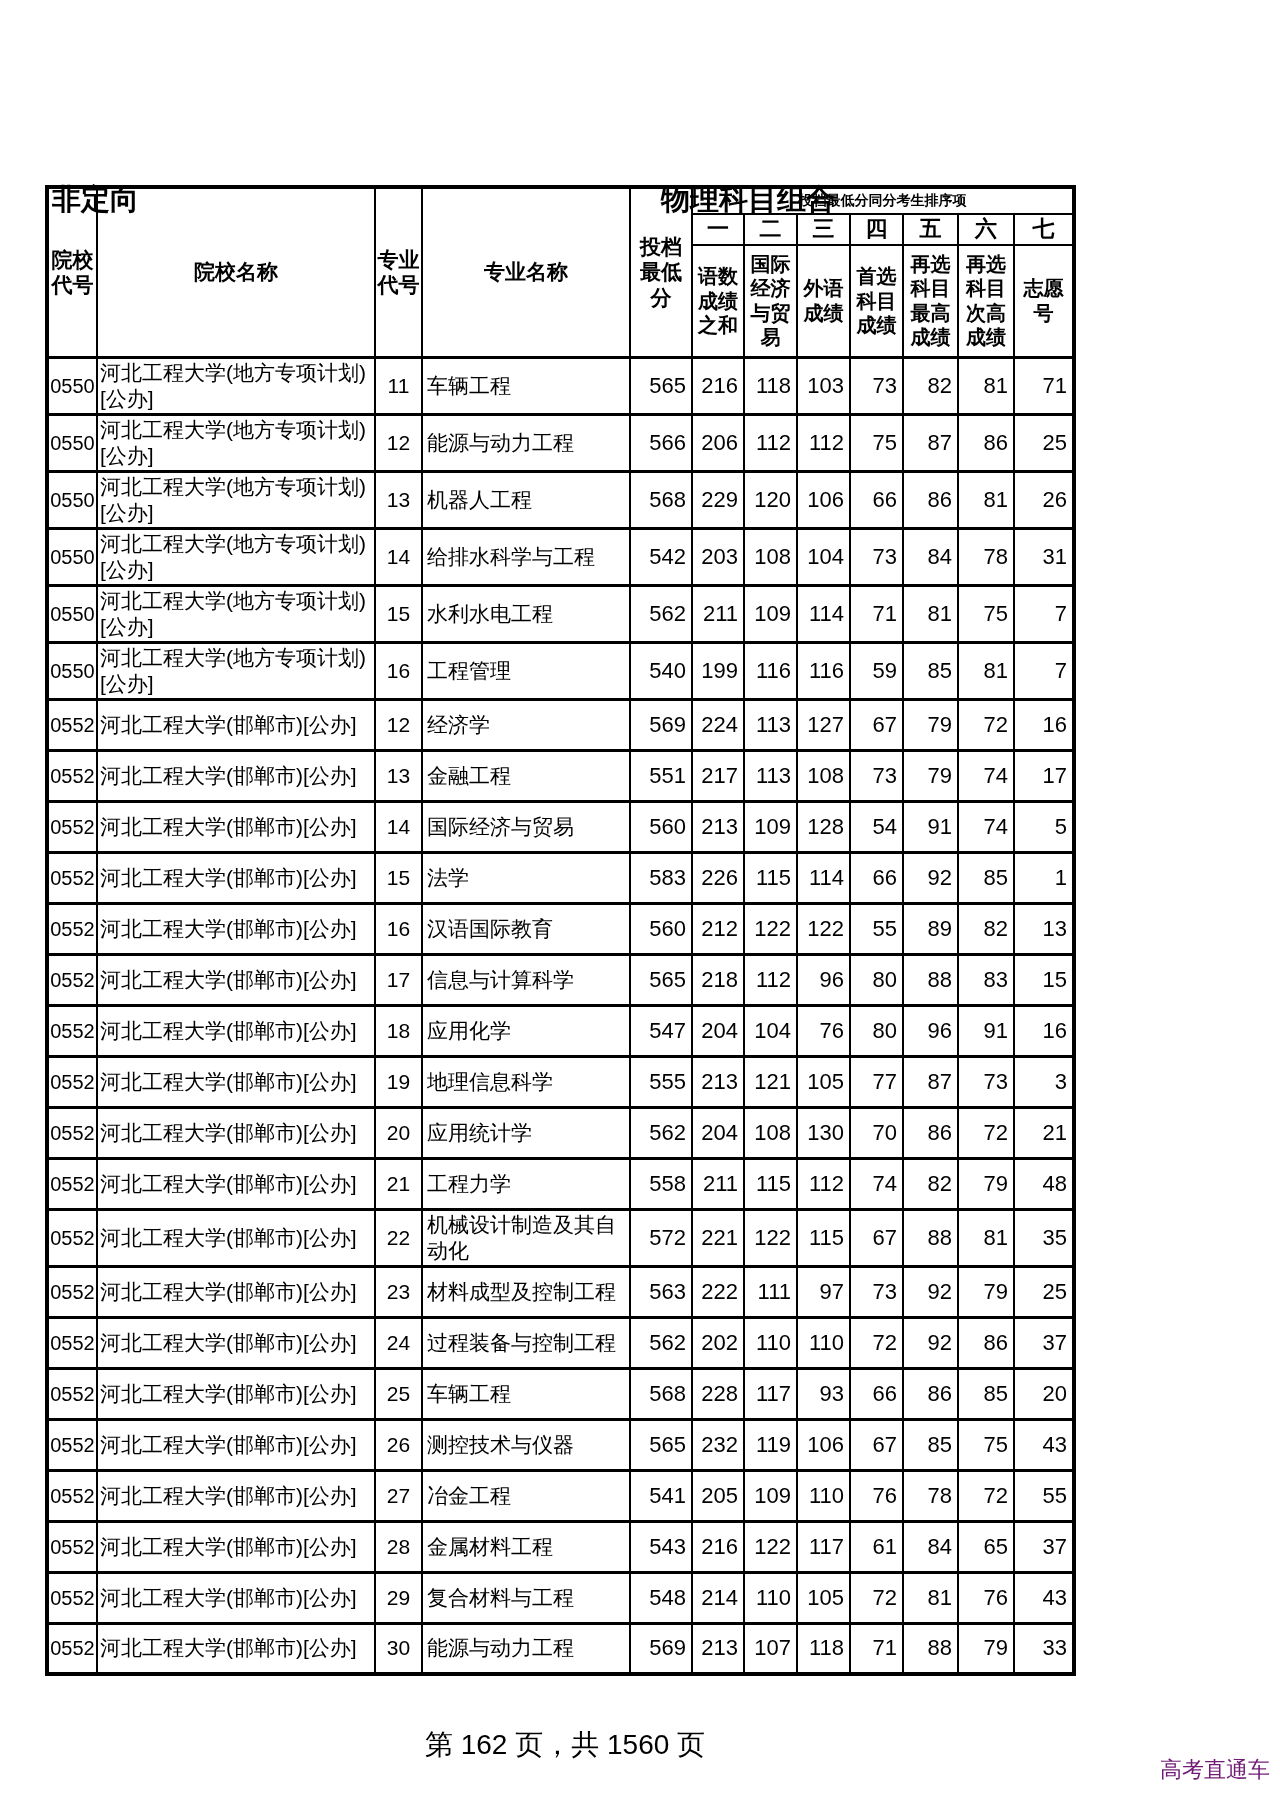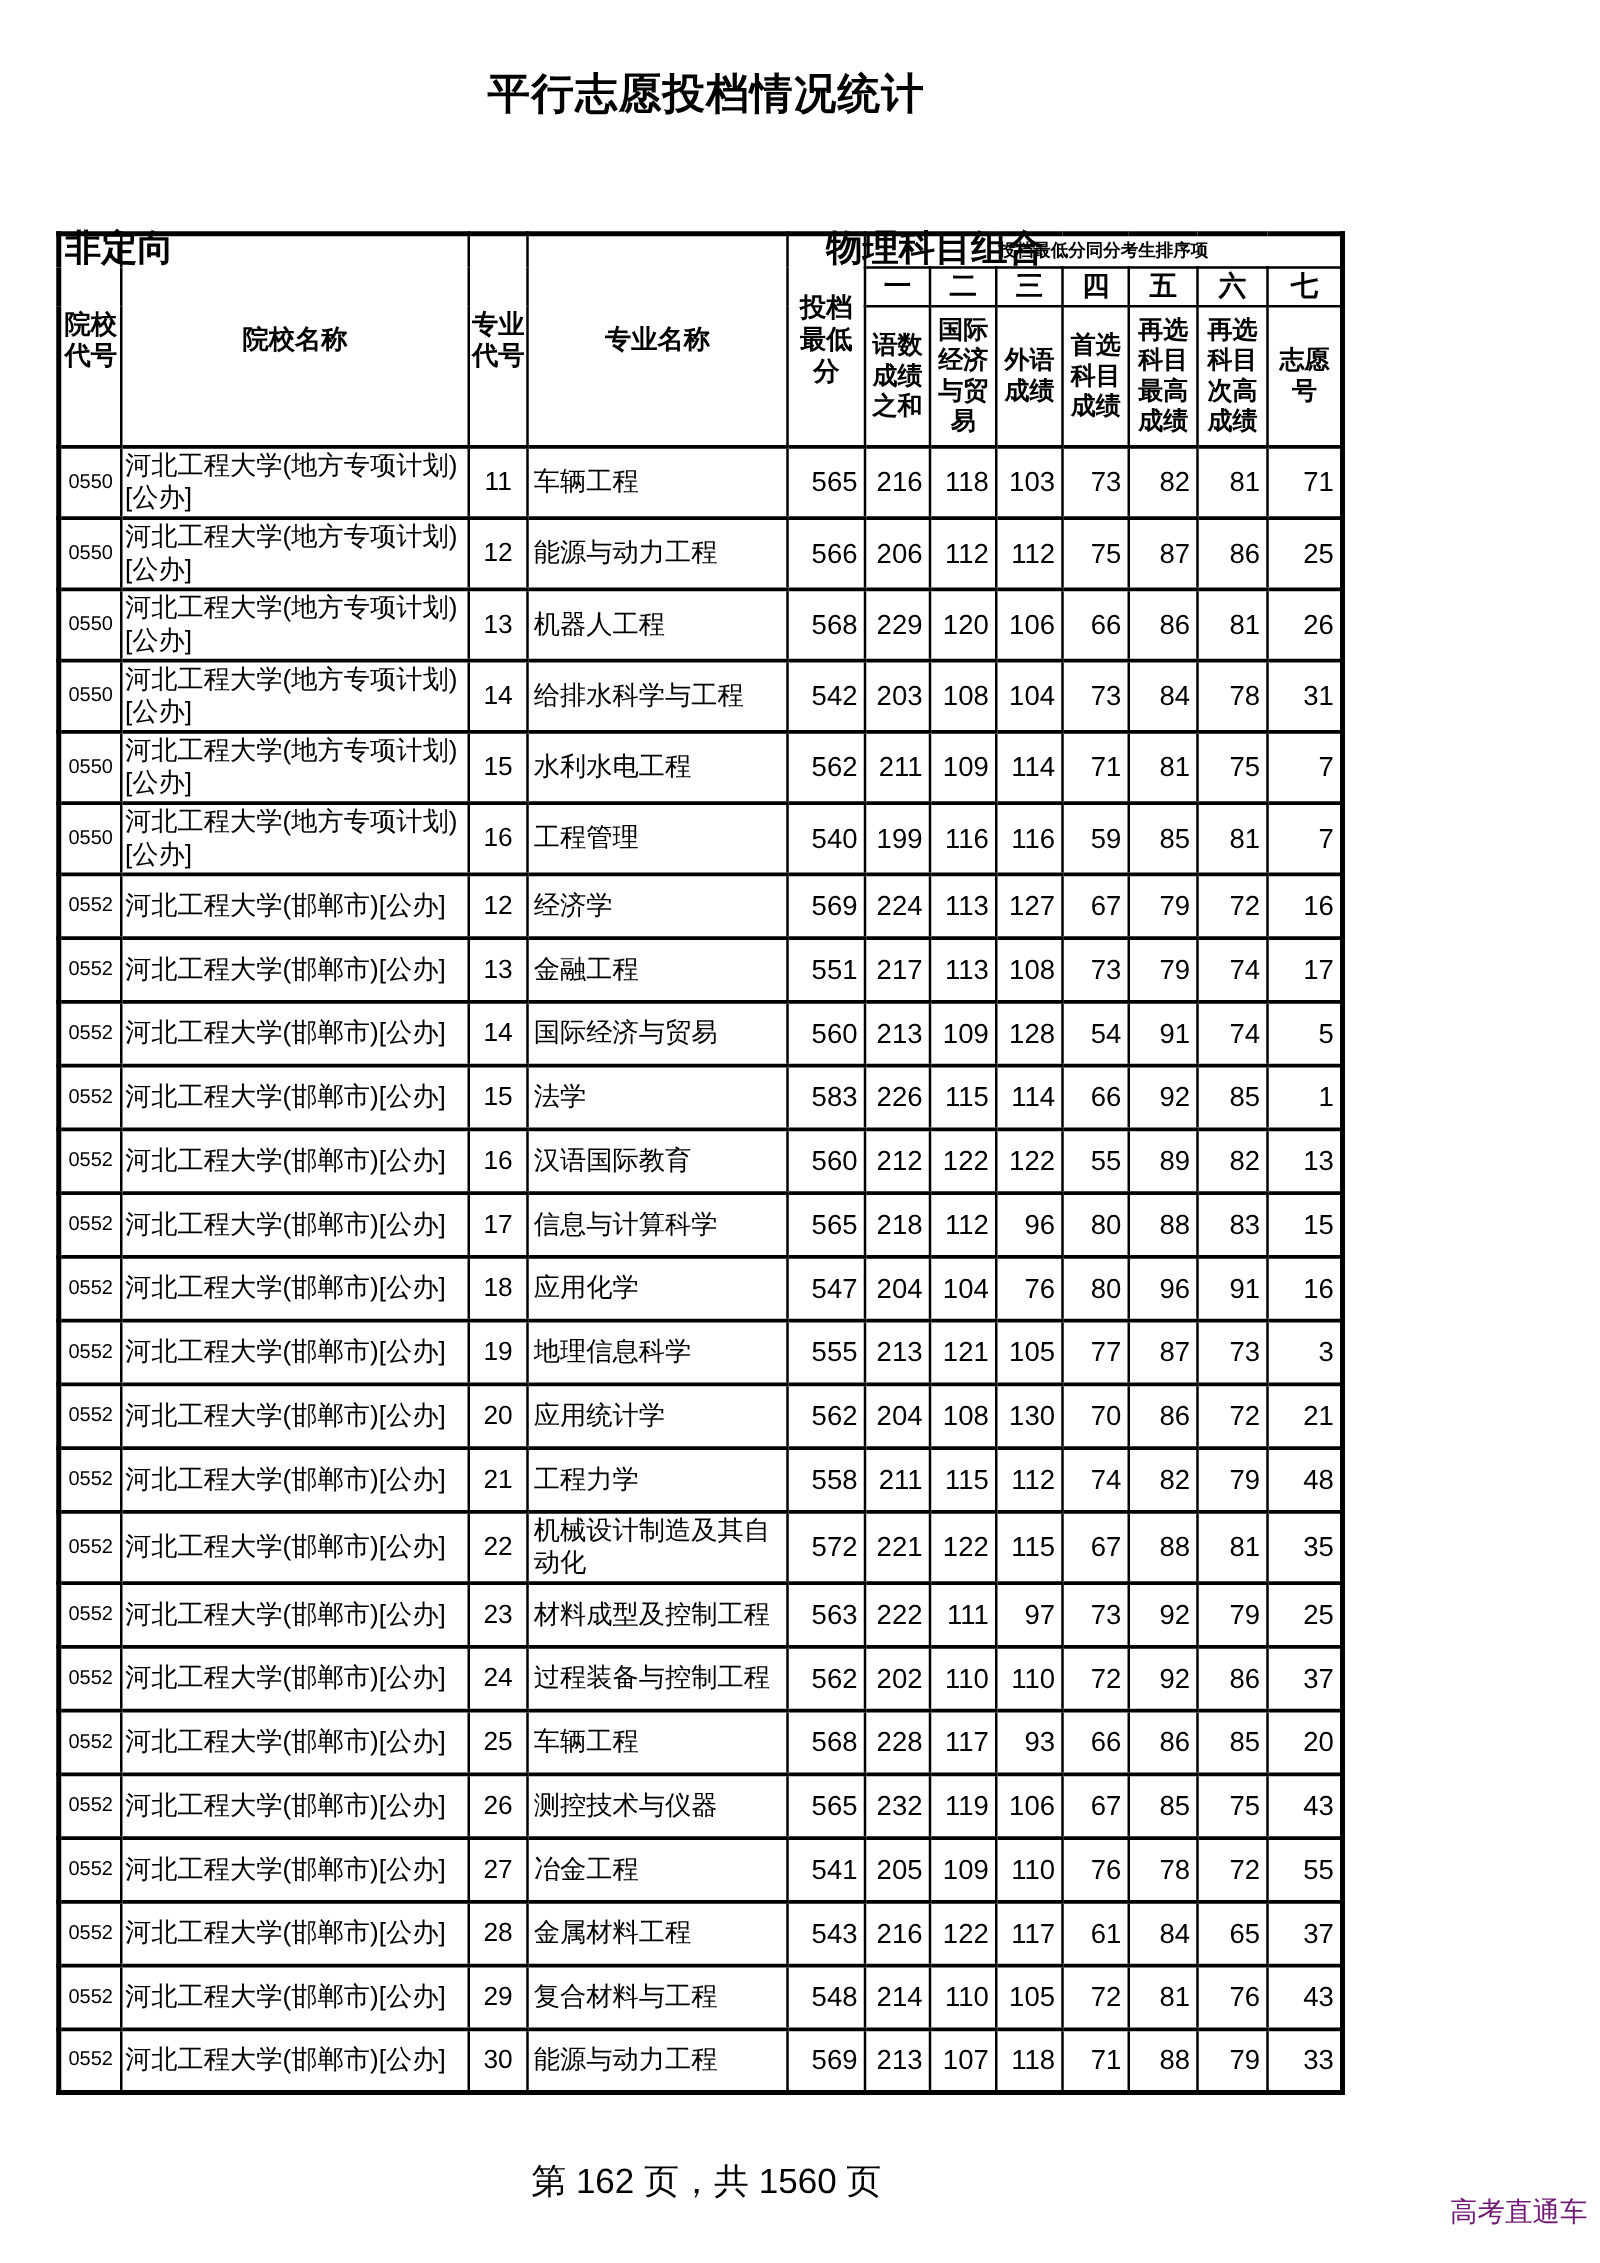--- a/index.html
+++ b/index.html
@@ -62,21 +62,21 @@
   th.th-group { height: 27px; font-size: 14px; }
   th.th-rank-num { height: 31px; font-size: 22px; }
   th.th-rank-label { height: 112px; font-size: 20px; }
   tbody td {
     height: 51px;
     border-top-width: 3px;
     border-bottom-width: 3px;
     font-size: 21px;
     line-height: 26px;
   }
-  td.c-code { text-align: center; font-size: 16px; padding: 0 1px; }
+  td.c-code { text-align: center; font-size: 20px; padding: 0 1px; }
   td.c-name { text-align: left; padding: 1px 2px; }
   td.m-code { text-align: center; padding: 0 2px; }
   td.m-name { text-align: left; padding: 1px 4px; }
   td.num    { text-align: right; padding-right: 5px; font-size: 22px; }
 
   .page-info {
     position: absolute;
     top: 1726px;
     left: 45px;
     width: 1040px;
@@ -88,21 +88,20 @@
     top: 1755px;
     right: 10px;
     font-size: 22px;
     color: #701a75;
   }
 </style>
 </head>
 <body>
 
 <div class="page-title">
-  <div>平行志愿投档情况统计</div>
 </div>
 
 <div class="section-label left">非定向</div>
 <div class="section-label right">物理科目组合</div>
 
 <table class="stats">
   <colgroup>
     <col style="width:50px">
       <col style="width:278px">
       <col style="width:47px">

